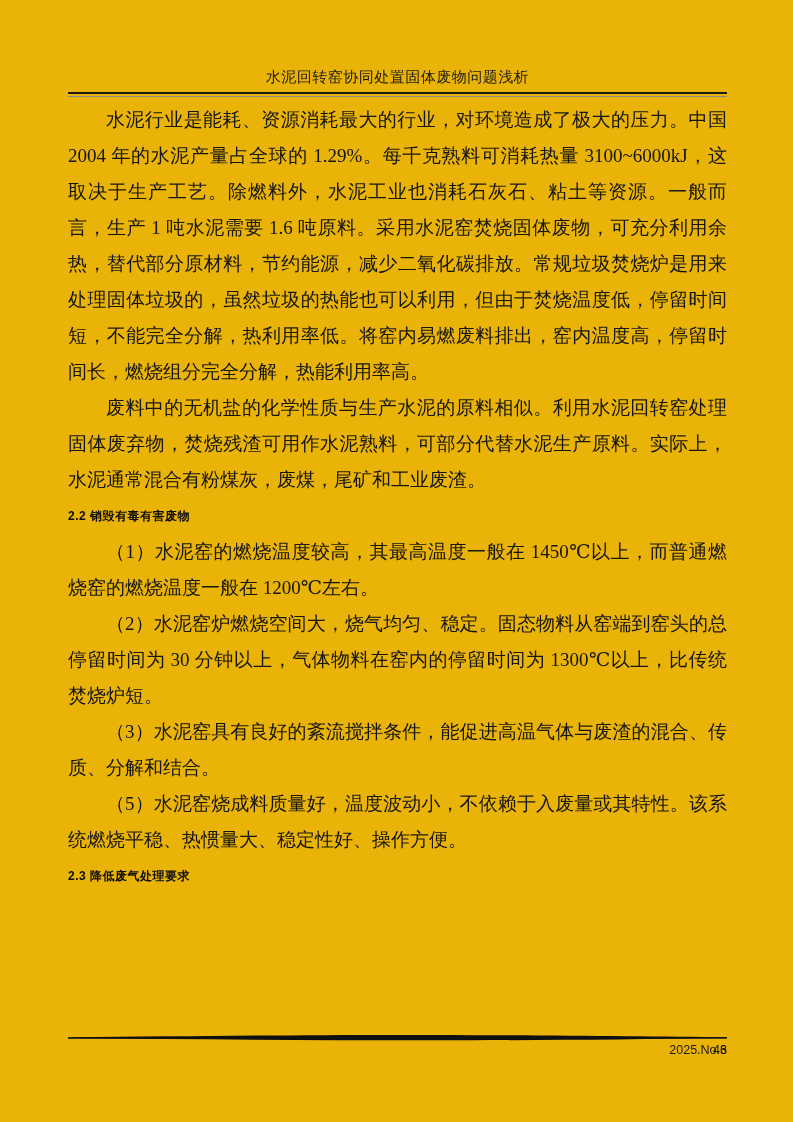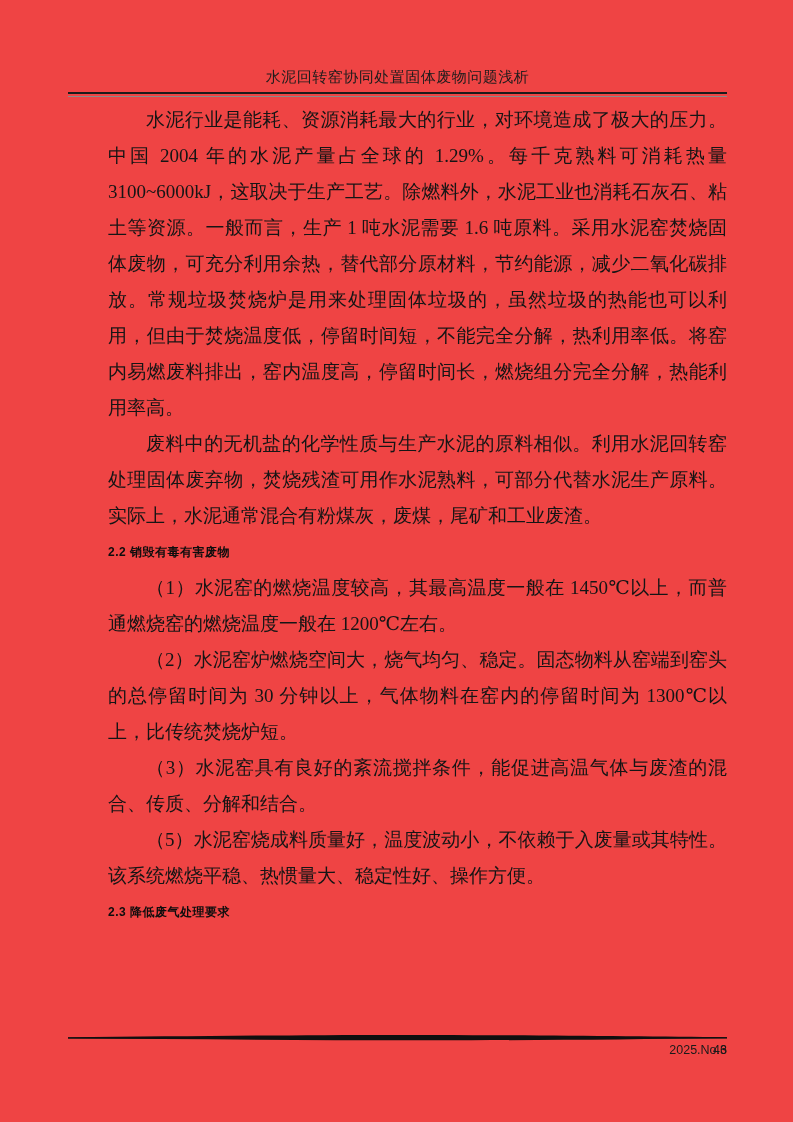--- a/index.html
+++ b/index.html
@@ -1,21 +1,21 @@
 <!DOCTYPE html>
 <html><head>
 <meta charset="utf-8">
 <style>
   html, body { margin: 0; padding: 0; background: #ffffff; }
   .page {
     position: relative;
     width: 793px;
     height: 1122px;
     margin: 0 auto;
-    background: #ef4444;
+    background: #eab308;
     color: #161616;
     font-family: "Liberation Serif", "DejaVu Serif", serif;
     overflow: hidden;
     box-sizing: border-box;
   }
   .inner {
     position: absolute;
     left: 68px;
     width: 659px;
     top: 0;
@@ -27,21 +27,21 @@
     line-height: 20px;
     color: #1c1c1c;
     letter-spacing: 0.5px;
   }
   .header-rule {
     margin-top: 5px;
     height: 2px;
     border-top: 2.5px solid #1b1b1b;
     border-bottom: 1px solid #8a8a8a;
   }
-  .body-text { padding-top: 5px; margin-left: 40px; }
+  .body-text { padding-top: 5px; }
   .body-text p {
     margin: 0;
     font-size: 19px;
     line-height: 36px;
     text-align: justify;
     text-justify: inter-ideograph;
     text-indent: 2em;
     color: #151515;
   }
   .body-text h2 {

